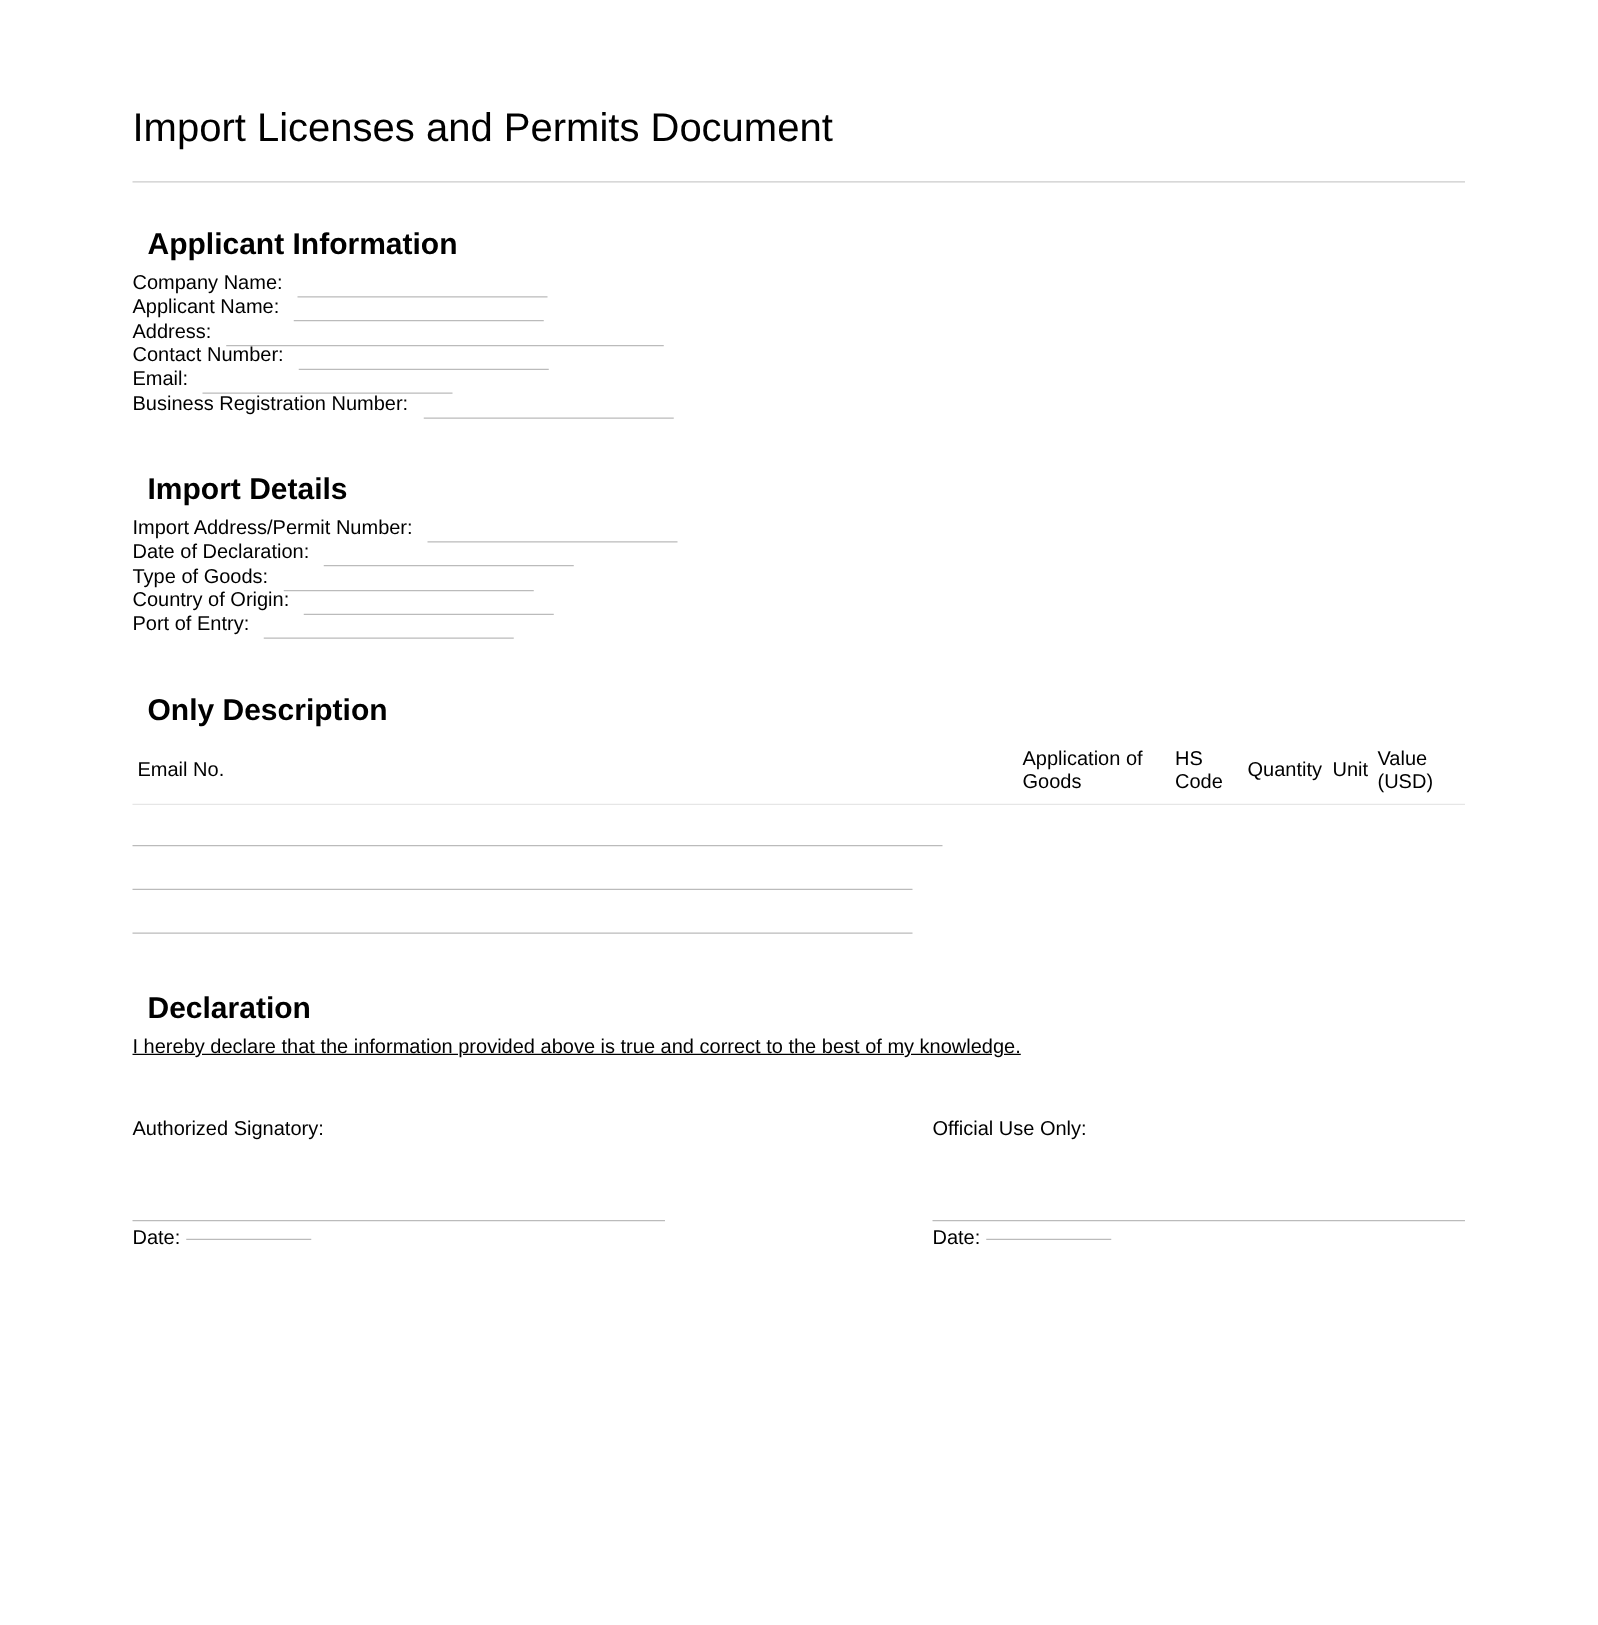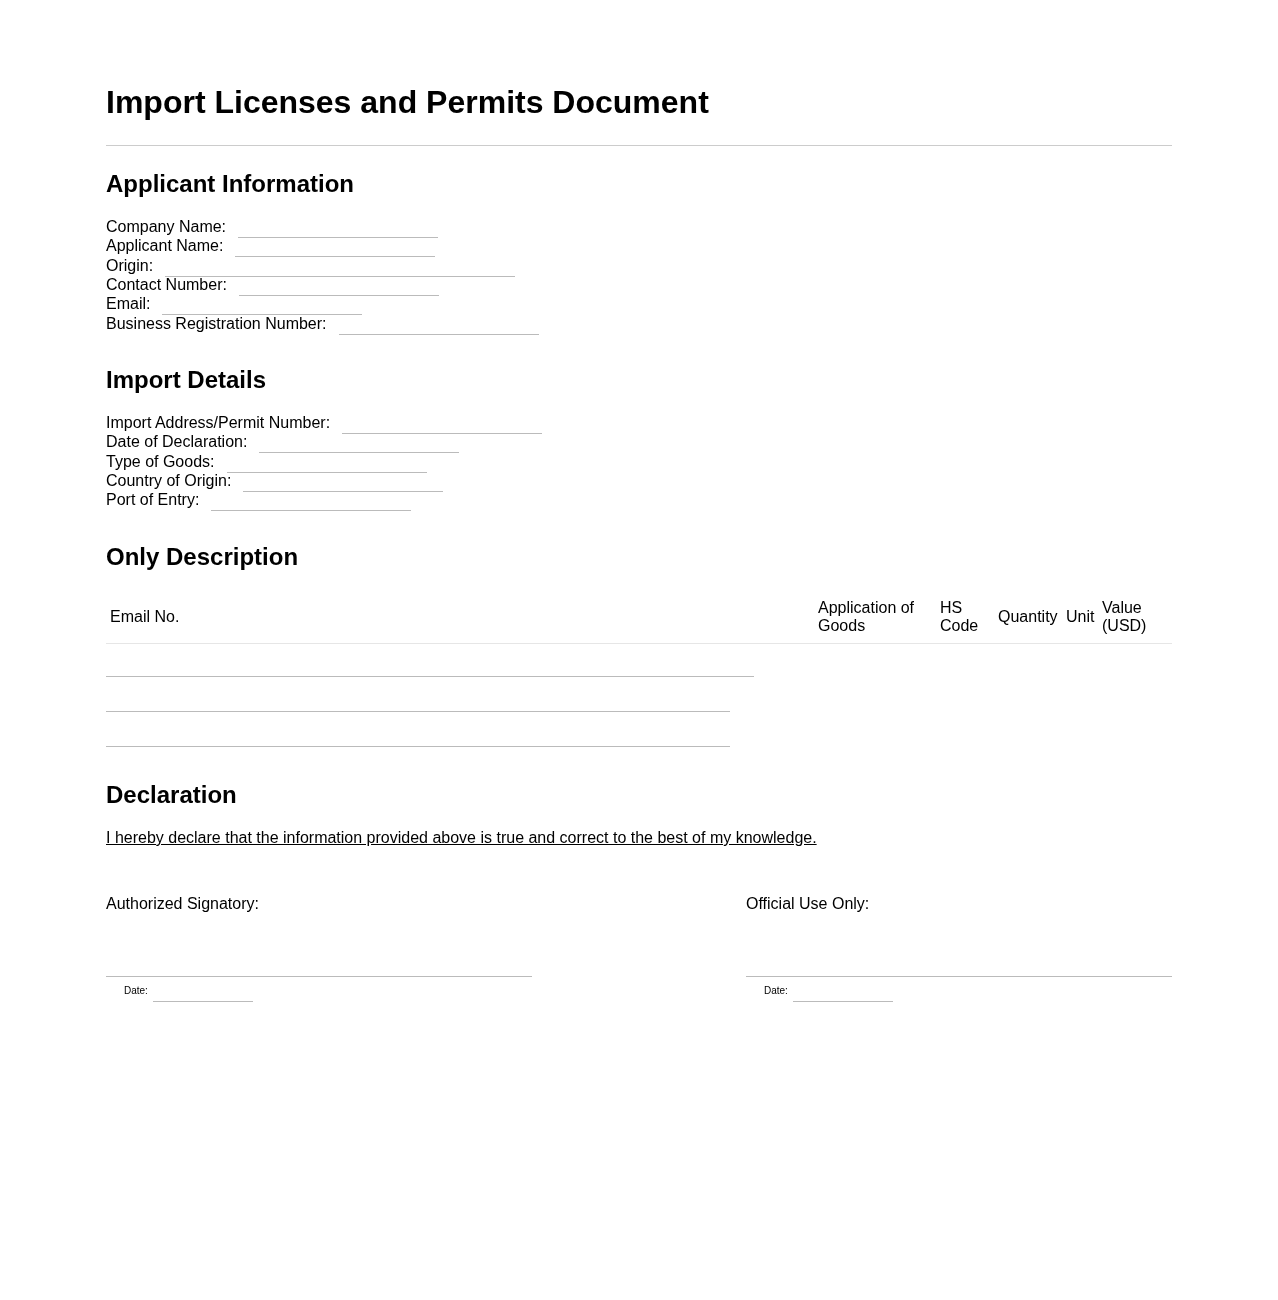--- a/index.html
+++ b/index.html
@@ -1,50 +1,50 @@
 <!DOCTYPE html>
 <html><head>
 <meta charset="utf-8">
 <style>
   html, body { margin:0; padding:0; background:#ffffff; }
   body { width:1278px; height:1300px; font-family:"Liberation Sans", sans-serif; color:#000; position:relative; }
   .page { position:absolute; left:106px; top:0; width:1066px; }
-  h1 { position:absolute; left:0; top:84px; margin:0; font-size:32px; font-weight:bold; line-height:36px; white-space:nowrap; }
+  h1 { position:absolute; left:0; top:84px; margin:0; font-size:32px; font-weight:normal; line-height:36px; white-space:nowrap; }
   .hr { position:absolute; left:0; top:145px; width:1066px; height:1px; background:#cccccc; }
-  h2 { position:absolute; left:0; margin:0; font-size:24px; font-weight:bold; line-height:28px; white-space:nowrap; }
+  h2 { position:absolute; left:0; margin:12px; font-size:24px; font-weight:bold; line-height:28px; white-space:nowrap; }
   .field { position:absolute; left:0; height:19px; font-size:16px; line-height:19px; white-space:nowrap; display:flex; align-items:flex-end; }
   .field .line { display:inline-block; height:1px; background:#bbbbbb; margin-left:12px; margin-bottom:-2px; }
   .thead { position:absolute; left:0; top:596px; width:1066px; height:47px; border-bottom:1px solid #e6e6e6; font-size:16px; line-height:18px; }
   .th { position:absolute; top:3px; }
   .th.single { top:12px; }
   .rowline { position:absolute; left:0; height:1px; background:#bbbbbb; }
   .decl { position:absolute; left:0; top:828px; font-size:16px; line-height:19px; white-space:nowrap;text-decoration:underline; }
   .sig-label { position:absolute; top:894px; font-size:16px; line-height:19px; white-space:nowrap; }
   .sig-line { position:absolute; top:976px; height:1px; background:#bbbbbb; }
-  .date-field { position:absolute; top:981px; font-size:10px; line-height:19px; white-space:nowrap; display:flex; align-items:flex-end;margin-left:18px; }
+  .date-field { position:absolute; top:981px; font-size:16px; line-height:19px; white-space:nowrap; display:flex; align-items:center; }
   .date-field .line { display:inline-block; width:100px; height:1px; background:#bbbbbb; margin-left:5px; margin-bottom:-2px; }
 </style>
 </head>
 <body>
 
 <div class="page">
   <h1>Import Licenses and Permits Document</h1>
   <div class="hr"></div>
 
   <h2 style="top:170px">Applicant Information</h2>
   <div class="field" style="top:217px">
     <span>Company Name:</span>
     <span class="line" style="width:200px"></span>
   </div>
   <div class="field" style="top:236px">
     <span>Applicant Name:</span>
     <span class="line" style="width:200px"></span>
   </div>
   <div class="field" style="top:256px">
-    <span>Origin:</span>
+    <span>Address:</span>
     <span class="line" style="width:350px"></span>
   </div>
   <div class="field" style="top:275px">
     <span>Contact Number:</span>
     <span class="line" style="width:200px"></span>
   </div>
   <div class="field" style="top:294px">
     <span>Email:</span>
     <span class="line" style="width:200px"></span>
   </div>

